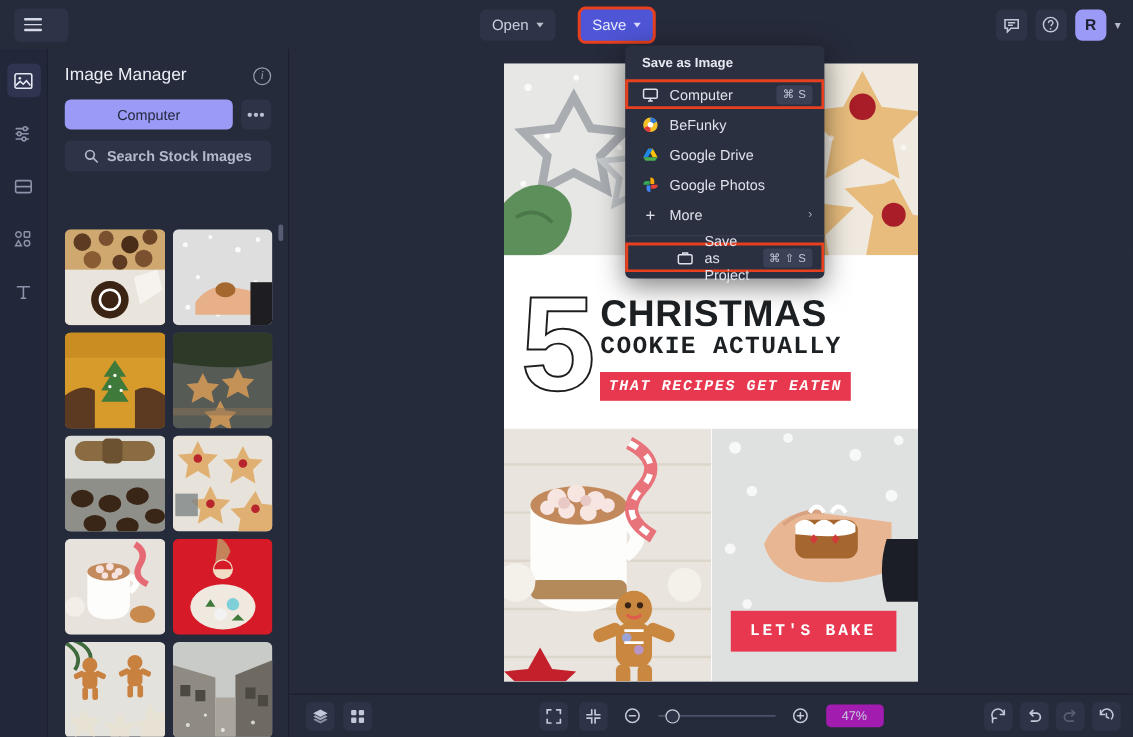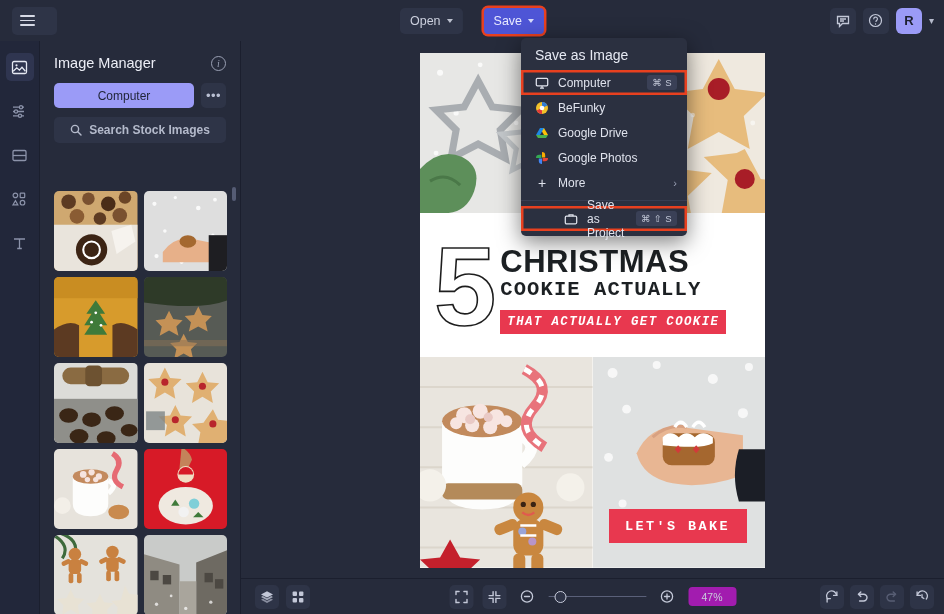--- a/index.html
+++ b/index.html
@@ -169,21 +169,21 @@
     display: flex; align-items: center; justify-content: center; cursor: pointer;
   }
 
   
   .menu {
     position: absolute; left: 521px; top: 38px; width: 166px;
     background: #2b3040; border-radius: 5px; padding: 6px 0 0 0;
     box-shadow: 0 6px 22px rgba(0,0,0,.5); z-index: 40;
   }
   .menu-head {
-    color: #e6e9f3; font-size: 14px; font-weight: normal;
+    color: #e6e9f3; font-size: 11px; font-weight: bold;
     padding: 3px 12px 7px 14px;
   }
   .menu-item {
     display: flex; align-items: center; gap: 9px; height: 25px;
     padding: 0 10px 0 14px; color: #dfe2ec; font-size: 12px; cursor: pointer;
   }
   .menu-item .label { flex: 1; }
   .kbd {
     background: #3a4056; color: #c3c8d8; font-size: 9.5px;
     padding: 2px 5px; border-radius: 3px; letter-spacing: .4px;
@@ -580,21 +580,21 @@
           </svg>
         </div>
       </div>
 
       <div class="ab-mid">
         <div class="title-wrap">
           <div class="numeral">5</div>
           <div class="title-col">
             <div class="t-christmas">CHRISTMAS</div>
             <div class="t-cookie">COOKIE ACTUALLY</div>
-            <div class="t-ribbon">THAT ACTUALLY GET COOKIE</div>
+            <div class="t-ribbon">THAT RECIPES GET EATEN</div>
           </div>
         </div>
       </div>
 
       <div class="ab-bot">
         <div class="half">
           <svg width="100%" height="100%" viewBox="0 0 172 210" preserveAspectRatio="xMidYMid slice">
             <rect width="172" height="210" fill="#e9e5de"></rect>
             <g stroke="#dcd6cc" stroke-width="2">
               <path d="M0 30h172M0 70h172M0 110h172M0 150h172M0 190h172"></path>

